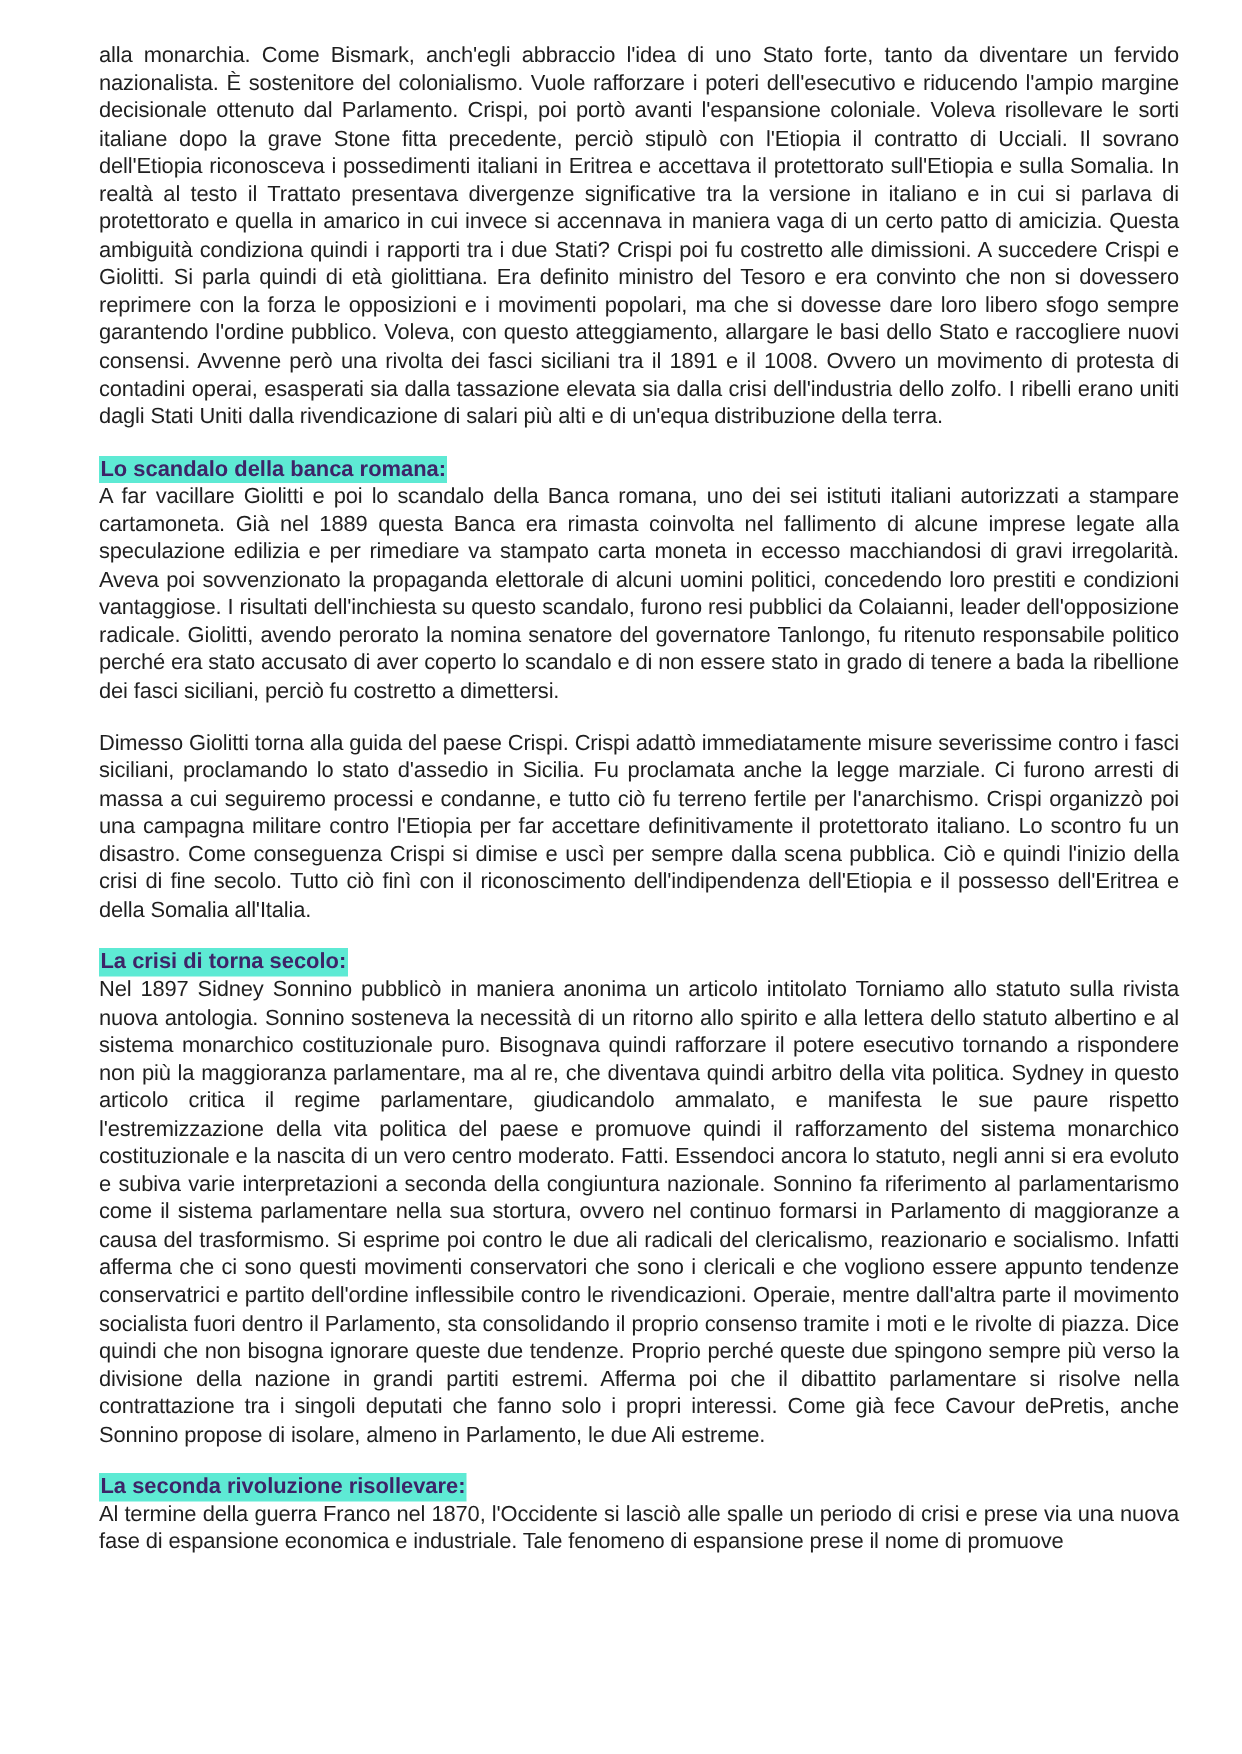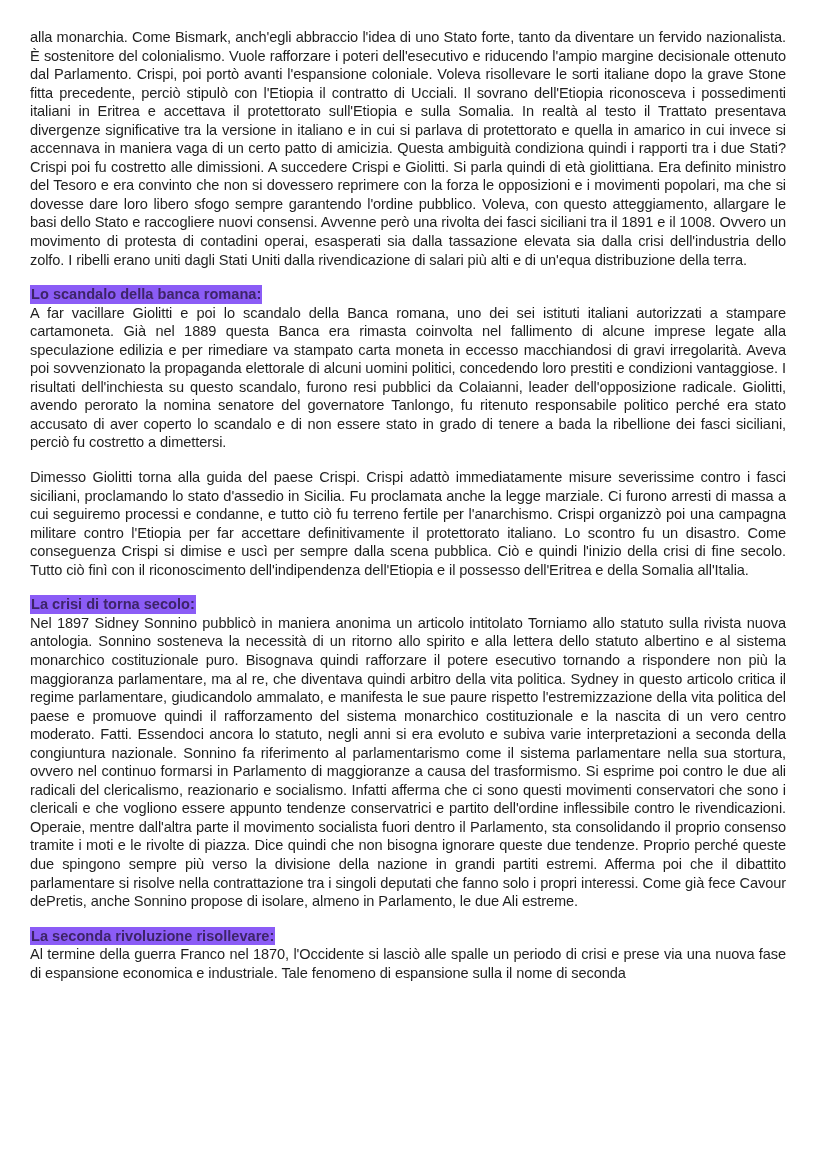--- a/index.html
+++ b/index.html
@@ -1,36 +1,36 @@
 <!DOCTYPE html>
 <html><head>
 <meta charset="utf-8">
 <style>
   html, body { margin: 0; padding: 0; background: #ffffff; }
   body {
     width: 828px; height: 1169px; overflow: hidden;
     font-family: "Liberation Sans", sans-serif;
     color: #1f1f1f;
   }
-  .page { position: relative; padding: 28px 42px 0 30px; }
+  .page { position: relative; padding: 28px 42px 0 30px; margin-left: 36px; }
   p {
     margin: 0;
     font-size: 14.6px;
     line-height: 18.55px;
     text-align: justify;
     letter-spacing: -0.1px;
   }
   .gap { height: 16px; }
   .heading {
     display: inline-block;
     font-weight: bold;
     font-size: 14.6px;
     line-height: 18.55px;
     color: #3d2468;
-    background: #8b5cf6;
+    background: #5eead4;
     padding: 0 1px;
   }
   .heading-wrap { margin: 0; line-height: 18.55px; }
 </style>
 </head>
 <body>
 
 <div class="page">
 
   <p>alla monarchia. Come Bismark, anch'egli abbraccio l'idea di uno Stato forte, tanto da diventare un fervido nazionalista. È sostenitore del colonialismo. Vuole rafforzare i poteri dell'esecutivo e riducendo l'ampio margine decisionale ottenuto dal Parlamento. Crispi, poi portò avanti l'espansione coloniale. Voleva risollevare le sorti italiane dopo la grave Stone fitta precedente, perciò stipulò con l'Etiopia il contratto di Ucciali. Il sovrano dell'Etiopia riconosceva i possedimenti italiani in Eritrea e accettava il protettorato sull'Etiopia e sulla Somalia. In realtà al testo il Trattato presentava divergenze significative tra la versione in italiano e in cui si parlava di protettorato e quella in amarico in cui invece si accennava in maniera vaga di un certo patto di amicizia. Questa ambiguità condiziona quindi i rapporti tra i due Stati? Crispi poi fu costretto alle dimissioni. A succedere Crispi e Giolitti. Si parla quindi di età giolittiana. Era definito ministro del Tesoro e era convinto che non si dovessero reprimere con la forza le opposizioni e i movimenti popolari, ma che si dovesse dare loro libero sfogo sempre garantendo l'ordine pubblico. Voleva, con questo atteggiamento, allargare le basi dello Stato e raccogliere nuovi consensi. Avvenne però una rivolta dei fasci siciliani tra il 1891 e il 1008. Ovvero un movimento di protesta di contadini operai, esasperati sia dalla tassazione elevata sia dalla crisi dell'industria dello zolfo. I ribelli erano uniti dagli Stati Uniti dalla rivendicazione di salari più alti e di un'equa distribuzione della terra.</p>
@@ -49,15 +49,15 @@
   <div class="heading-wrap">
     <span class="heading">La crisi di torna secolo:</span>
   </div>
   <p>Nel 1897 Sidney Sonnino pubblicò in maniera anonima un articolo intitolato Torniamo allo statuto sulla rivista nuova antologia. Sonnino sosteneva la necessità di un ritorno allo spirito e alla lettera dello statuto albertino e al sistema monarchico costituzionale puro. Bisognava quindi rafforzare il potere esecutivo tornando a rispondere non più la maggioranza parlamentare, ma al re, che diventava quindi arbitro della vita politica. Sydney in questo articolo critica il regime parlamentare, giudicandolo ammalato, e manifesta le sue paure rispetto l'estremizzazione della vita politica del paese e promuove quindi il rafforzamento del sistema monarchico costituzionale e la nascita di un vero centro moderato. Fatti. Essendoci ancora lo statuto, negli anni si era evoluto e subiva varie interpretazioni a seconda della congiuntura nazionale. Sonnino fa riferimento al parlamentarismo come il sistema parlamentare nella sua stortura, ovvero nel continuo formarsi in Parlamento di maggioranze a causa del trasformismo. Si esprime poi contro le due ali radicali del clericalismo, reazionario e socialismo. Infatti afferma che ci sono questi movimenti conservatori che sono i clericali e che vogliono essere appunto tendenze conservatrici e partito dell'ordine inflessibile contro le rivendicazioni. Operaie, mentre dall'altra parte il movimento socialista fuori dentro il Parlamento, sta consolidando il proprio consenso tramite i moti e le rivolte di piazza. Dice quindi che non bisogna ignorare queste due tendenze. Proprio perché queste due spingono sempre più verso la divisione della nazione in grandi partiti estremi. Afferma poi che il dibattito parlamentare si risolve nella contrattazione tra i singoli deputati che fanno solo i propri interessi. Come già fece Cavour dePretis, anche Sonnino propose di isolare, almeno in Parlamento, le due Ali estreme.</p>
 
   <div class="gap"></div>
 
   <div class="heading-wrap">
     <span class="heading">La seconda rivoluzione risollevare:</span>
   </div>
-  <p>Al termine della guerra Franco nel 1870, l'Occidente si lasciò alle spalle un periodo di crisi e prese via una nuova fase di espansione economica e industriale. Tale fenomeno di espansione sulla il nome di seconda</p>
+  <p>Al termine della guerra Franco nel 1870, l'Occidente si lasciò alle spalle un periodo di crisi e prese via una nuova fase di espansione economica e industriale. Tale fenomeno di espansione prese il nome di promuove</p>
 
 </div>
 
 </body></html>

